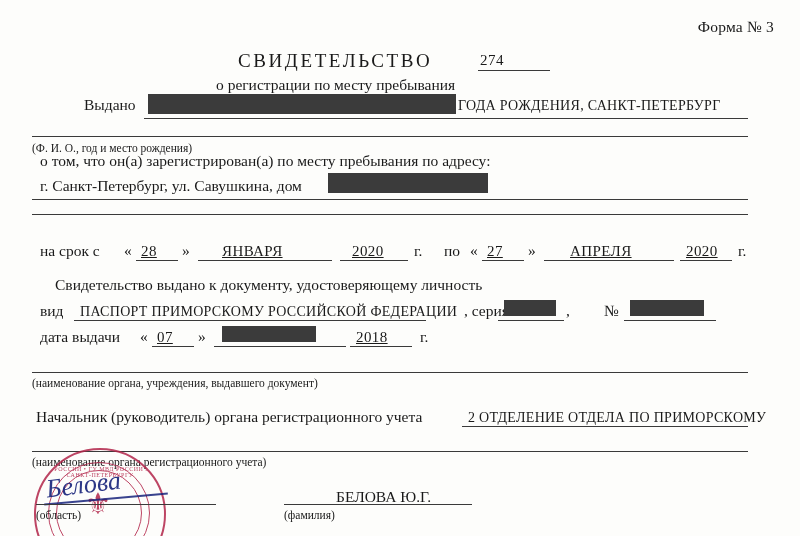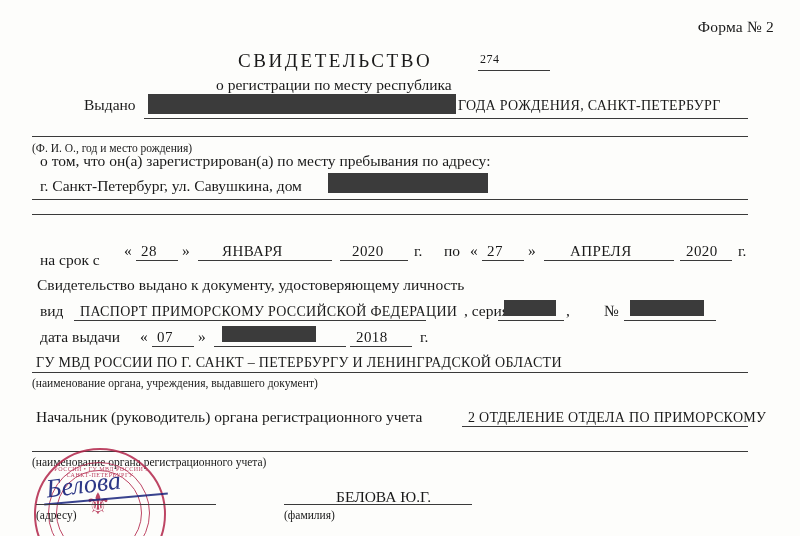--- a/index.html
+++ b/index.html
@@ -37,21 +37,21 @@
   .title {
     top: 50px;
     left: 238px;
     font-size: 19px;
     letter-spacing: 2.6px;
     font-weight: 400;
   }
   .title-num {
     top: 52px;
     left: 480px;
-    font-size: 12px;
+    font-size: 15px;
     letter-spacing: 0.5px;
   }
   .subtitle {
     top: 76px;
     left: 216px;
     font-size: 15.5px;
   }
   .lbl { font-size: 15.5px; white-space: nowrap; }
   .caps { font-size: 14px; white-space: nowrap; letter-spacing: 0.3px; }
   .center-note {
@@ -114,73 +114,73 @@
     opacity: 0.9;
     white-space: nowrap;
   }
   .strike {
     position: absolute;
     background: #16227a;
     height: 1.5px;
     opacity: 0.85;
   }
   .quote { font-size: 15.5px; }
-  .bold-val { font-size: 15px; letter-spacing: 0.4px; }
+  .bold-val { font-size: 15px; letter-spacing: 0.4px; text-decoration: underline; }
 </style>
 </head>
 <body>
 
 <div id="page">
 
-  <div class="abs form-no">Форма № 2</div>
+  <div class="abs form-no">Форма № 3</div>
 
   <div class="abs title">СВИДЕТЕЛЬСТВО</div>
   <div class="abs title-num">274</div>
   <div class="rule" style="left:478px; top:70px; width:72px;"></div>
-  <div class="abs subtitle">о регистрации по месту республика</div>
+  <div class="abs subtitle">о регистрации по месту пребывания</div>
 
   <div class="abs lbl" style="left:84px; top:96px;">Выдано</div>
   <div class="redact" style="left:148px; top:94px; width:308px; height:20px;"></div>
   <div class="abs caps" style="left:458px; top:98px;">ГОДА РОЖДЕНИЯ, САНКТ-ПЕТЕРБУРГ</div>
   <div class="rule" style="left:144px; top:118px; width:604px;"></div>
 
   <div class="rule" style="left:32px; top:136px; width:716px;"></div>
   <div class="abs lbl" style="left:40px; top:152px;">о том, что он(а) зарегистрирован(а) по месту пребывания по адресу:</div>
 
   <div class="abs" style="left:32px; top:138px; width:716px;">
     <span class="center-note">(Ф. И. О., год и место рождения)</span>
   </div>
 
   <div class="abs lbl" style="left:40px; top:177px;">г. Санкт-Петербург, ул. Савушкина, дом</div>
   <div class="redact" style="left:328px; top:173px; width:160px; height:20px;"></div>
   <div class="rule" style="left:32px; top:199px; width:716px;"></div>
   <div class="rule" style="left:32px; top:214px; width:716px;"></div>
 
-  <div class="abs lbl" style="left:40px; top:251px;">на срок с</div>
+  <div class="abs lbl" style="left:40px; top:242px;">на срок с</div>
   <div class="abs quote" style="left:124px; top:242px;">«</div>
   <div class="abs bold-val" style="left:141px; top:243px;">28</div>
   <div class="rule" style="left:136px; top:260px; width:42px;"></div>
   <div class="abs quote" style="left:182px; top:242px;">»</div>
   <div class="abs bold-val" style="left:222px; top:243px;">ЯНВАРЯ</div>
   <div class="rule" style="left:198px; top:260px; width:134px;"></div>
   <div class="abs bold-val" style="left:352px; top:243px;">2020</div>
   <div class="rule" style="left:340px; top:260px; width:68px;"></div>
   <div class="abs lbl" style="left:414px; top:242px;">г.</div>
   <div class="abs lbl" style="left:444px; top:242px;">по</div>
   <div class="abs quote" style="left:470px; top:242px;">«</div>
   <div class="abs bold-val" style="left:487px; top:243px;">27</div>
   <div class="rule" style="left:482px; top:260px; width:42px;"></div>
   <div class="abs quote" style="left:528px; top:242px;">»</div>
   <div class="abs bold-val" style="left:570px; top:243px;">АПРЕЛЯ</div>
   <div class="rule" style="left:544px; top:260px; width:130px;"></div>
   <div class="abs bold-val" style="left:686px; top:243px;">2020</div>
   <div class="rule" style="left:680px; top:260px; width:52px;"></div>
   <div class="abs lbl" style="left:738px; top:242px;">г.</div>
 
-  <div class="abs lbl" style="left:37px; top:276px;">Свидетельство выдано к документу, удостоверяющему личность</div>
+  <div class="abs lbl" style="left:55px; top:276px;">Свидетельство выдано к документу, удостоверяющему личность</div>
 
   <div class="abs lbl" style="left:40px; top:302px;">вид</div>
   <div class="abs caps" style="left:80px; top:304px;">ПАСПОРТ ПРИМОРСКОМУ РОССИЙСКОЙ ФЕДЕРАЦИИ</div>
   <div class="rule" style="left:74px; top:320px; width:352px;"></div>
   <div class="abs lbl" style="left:428px; top:302px;padding-left:36px;">, серия</div>
   <div class="redact" style="left:504px; top:300px; width:52px; height:16px;"></div>
   <div class="rule" style="left:498px; top:320px; width:66px;"></div>
   <div class="abs lbl" style="left:566px; top:302px;">,</div>
   <div class="abs lbl" style="left:604px; top:302px;">№</div>
   <div class="redact" style="left:630px; top:300px; width:74px; height:16px;"></div>
@@ -190,21 +190,20 @@
   <div class="abs quote" style="left:140px; top:328px;">«</div>
   <div class="abs bold-val" style="left:157px; top:329px;text-align:center;">07</div>
   <div class="rule" style="left:152px; top:346px; width:42px;"></div>
   <div class="abs quote" style="left:198px; top:328px;">»</div>
   <div class="redact" style="left:222px; top:326px; width:94px; height:16px;"></div>
   <div class="rule" style="left:214px; top:346px; width:132px;"></div>
   <div class="abs bold-val" style="left:356px; top:329px;">2018</div>
   <div class="rule" style="left:350px; top:346px; width:62px;"></div>
   <div class="abs lbl" style="left:420px; top:328px;">г.</div>
 
-  <div class="abs caps" style="left:36px; top:355px;">ГУ  МВД  РОССИИ  ПО  Г. САНКТ – ПЕТЕРБУРГУ  И  ЛЕНИНГРАДСКОЙ ОБЛАСТИ</div>
   <div class="rule" style="left:32px; top:372px; width:716px;"></div>
   <div class="abs lbl" style="left:36px; top:408px;">Начальник (руководитель) органа регистрационного учета</div>
 
   <div class="abs" style="left:32px; top:373px; width:500px;">
     <span class="center-note">(наименование органа, учреждения, выдавшего документ)</span>
   </div>
   <div class="abs caps" style="left:468px; top:410px;">2 ОТДЕЛЕНИЕ ОТДЕЛА  ПО ПРИМОРСКОМУ</div>
   <div class="rule" style="left:462px; top:426px; width:286px;"></div>
   <div class="rule" style="left:32px; top:451px; width:716px;"></div>
   <div class="abs" style="left:32px; top:452px; width:716px;">
@@ -217,21 +216,21 @@
     <div class="eagle">⚜</div>
     <div class="stamp-text-top">МВД РОССИИ • ГУ МВД РОССИИ ПО Г. САНКТ-ПЕТЕРБУРГУ</div>
 
   </div>
 
   <div class="signature">Белова</div>
   <div class="strike" style="left:44px; top:498px; width:124px; transform: rotate(-5deg);"></div>
 
   <div class="rule" style="left:36px; top:504px; width:180px;"></div>
   <div class="abs" style="left:36px; top:505px; width:180px;">
-    <span class="center-note">(адресу)</span>
+    <span class="center-note">(область)</span>
   </div>
 
   <div class="abs lbl" style="left:336px; top:488px;">БЕЛОВА Ю.Г.</div>
   <div class="rule" style="left:284px; top:504px; width:188px;"></div>
   <div class="abs" style="left:284px; top:505px; width:188px;">
     <span class="center-note">(фамилия)</span>
   </div>
 
 </div>
 

